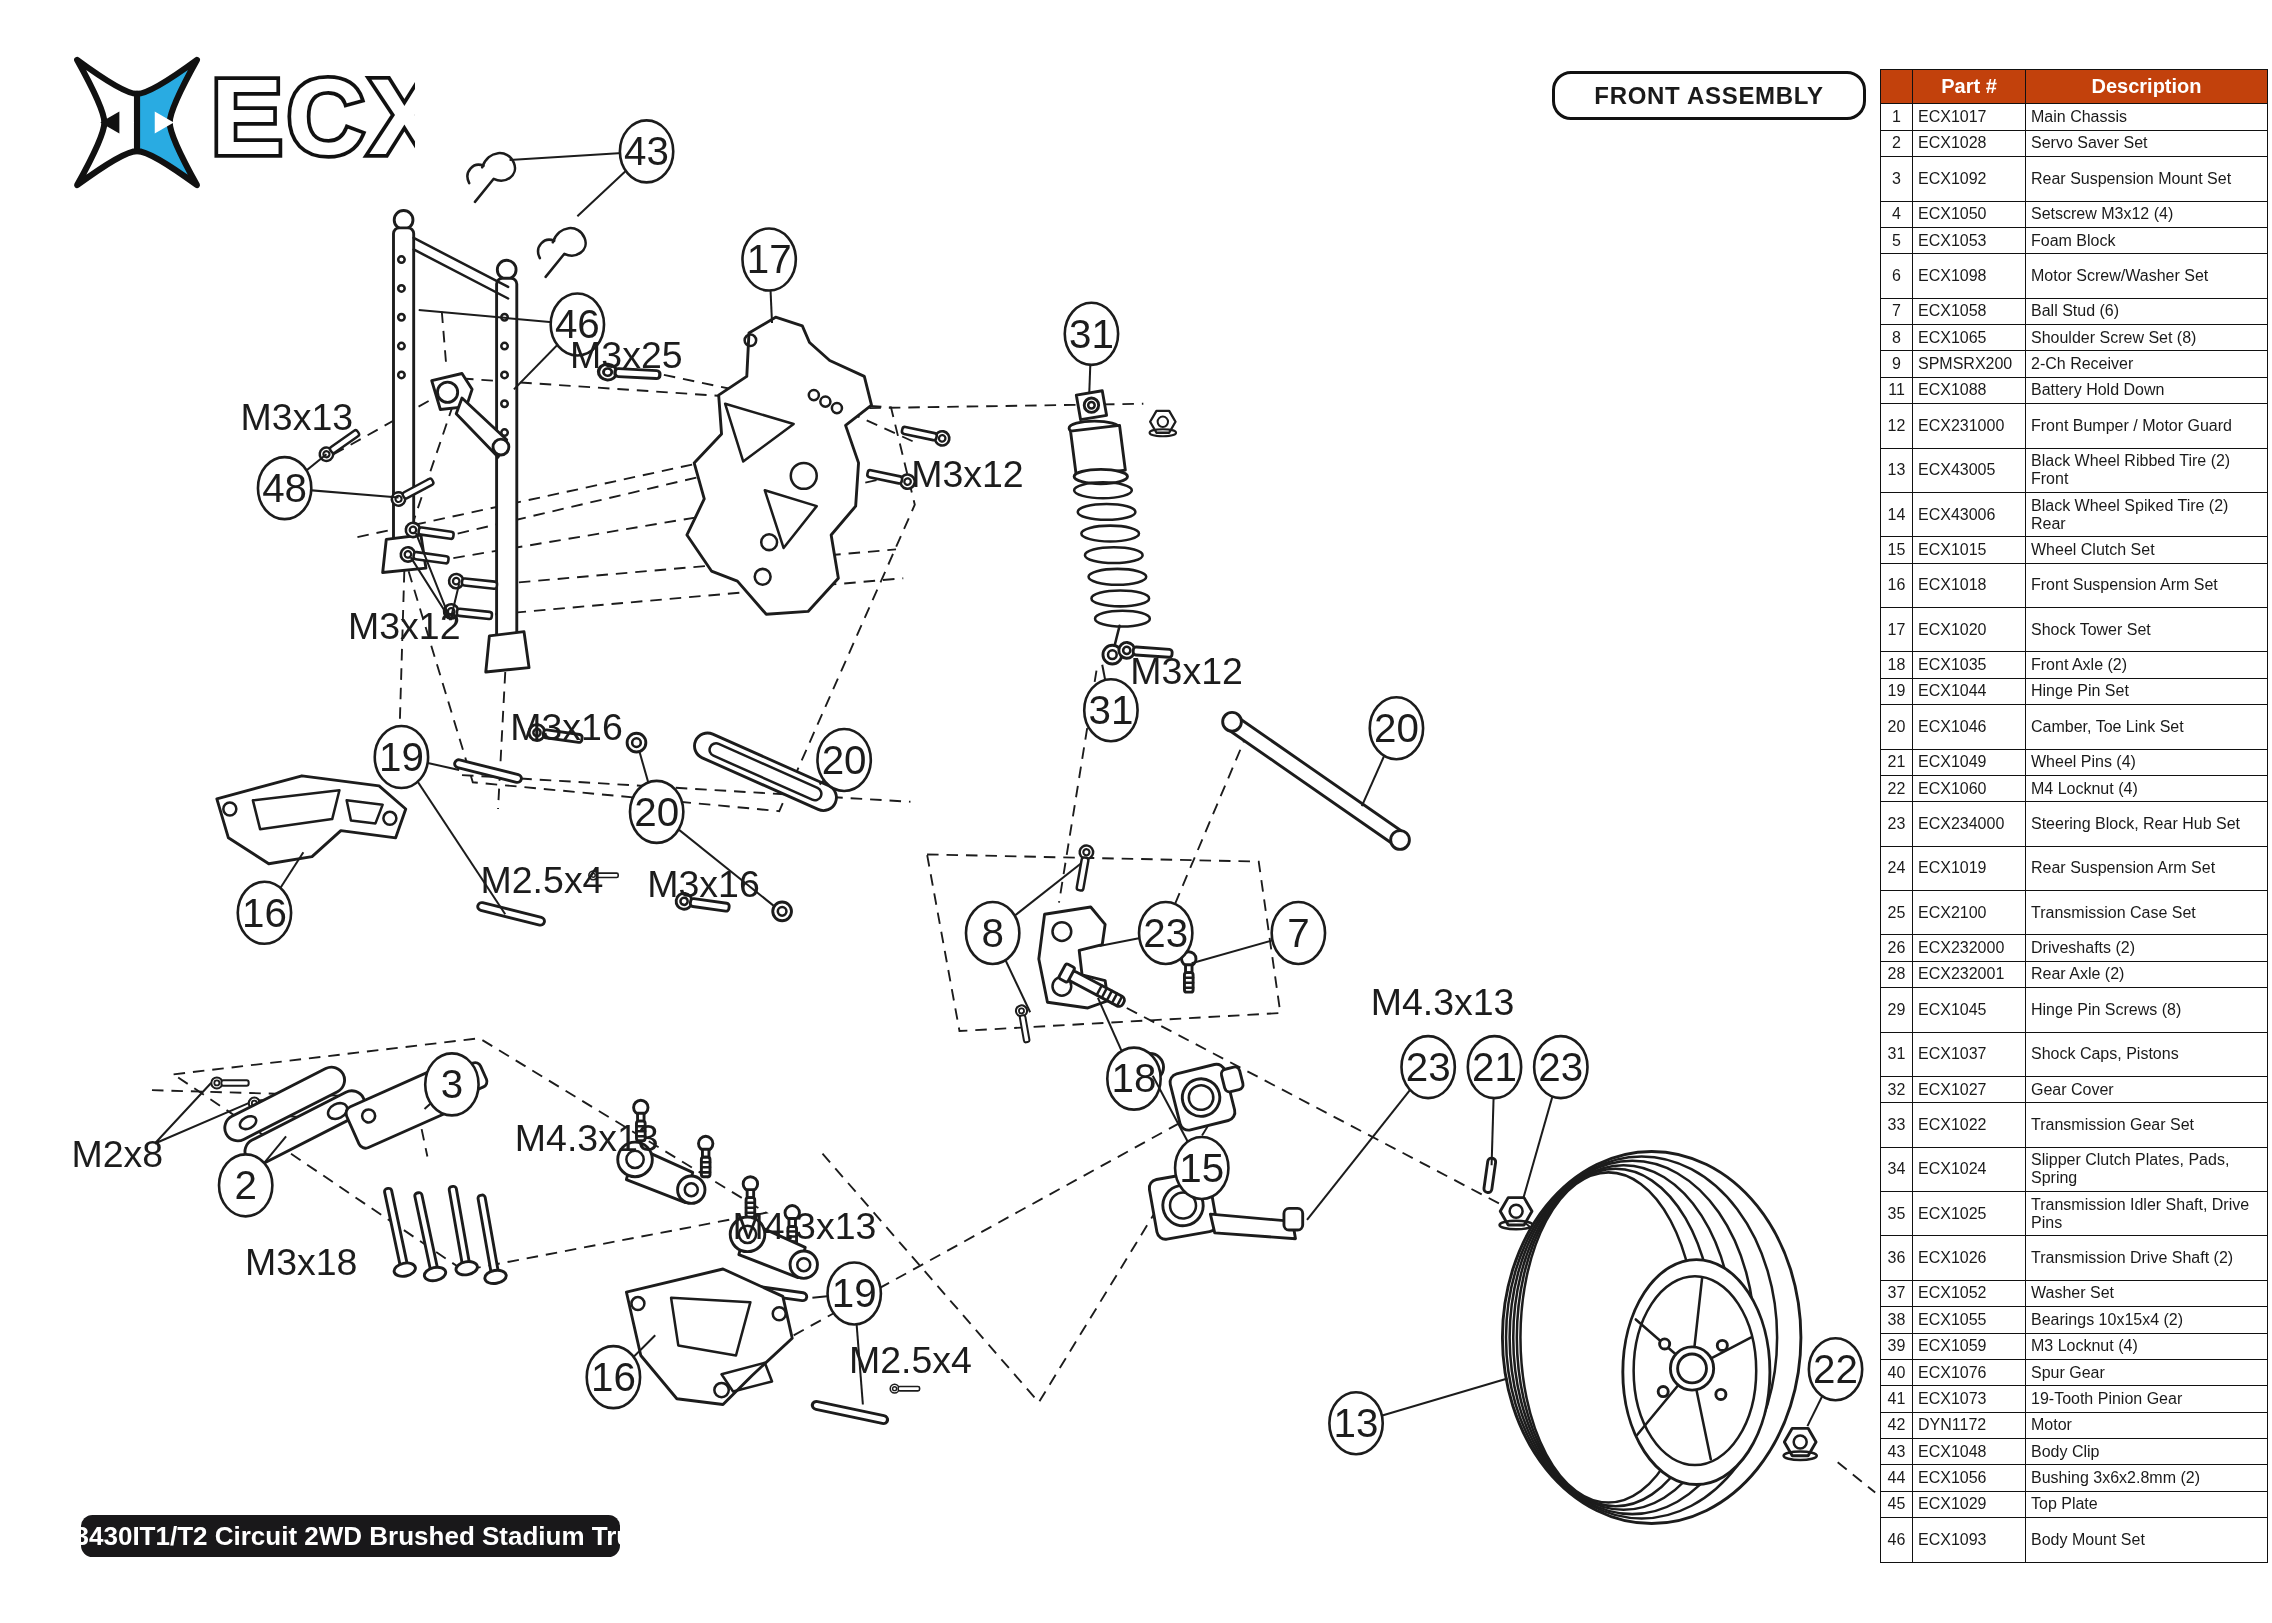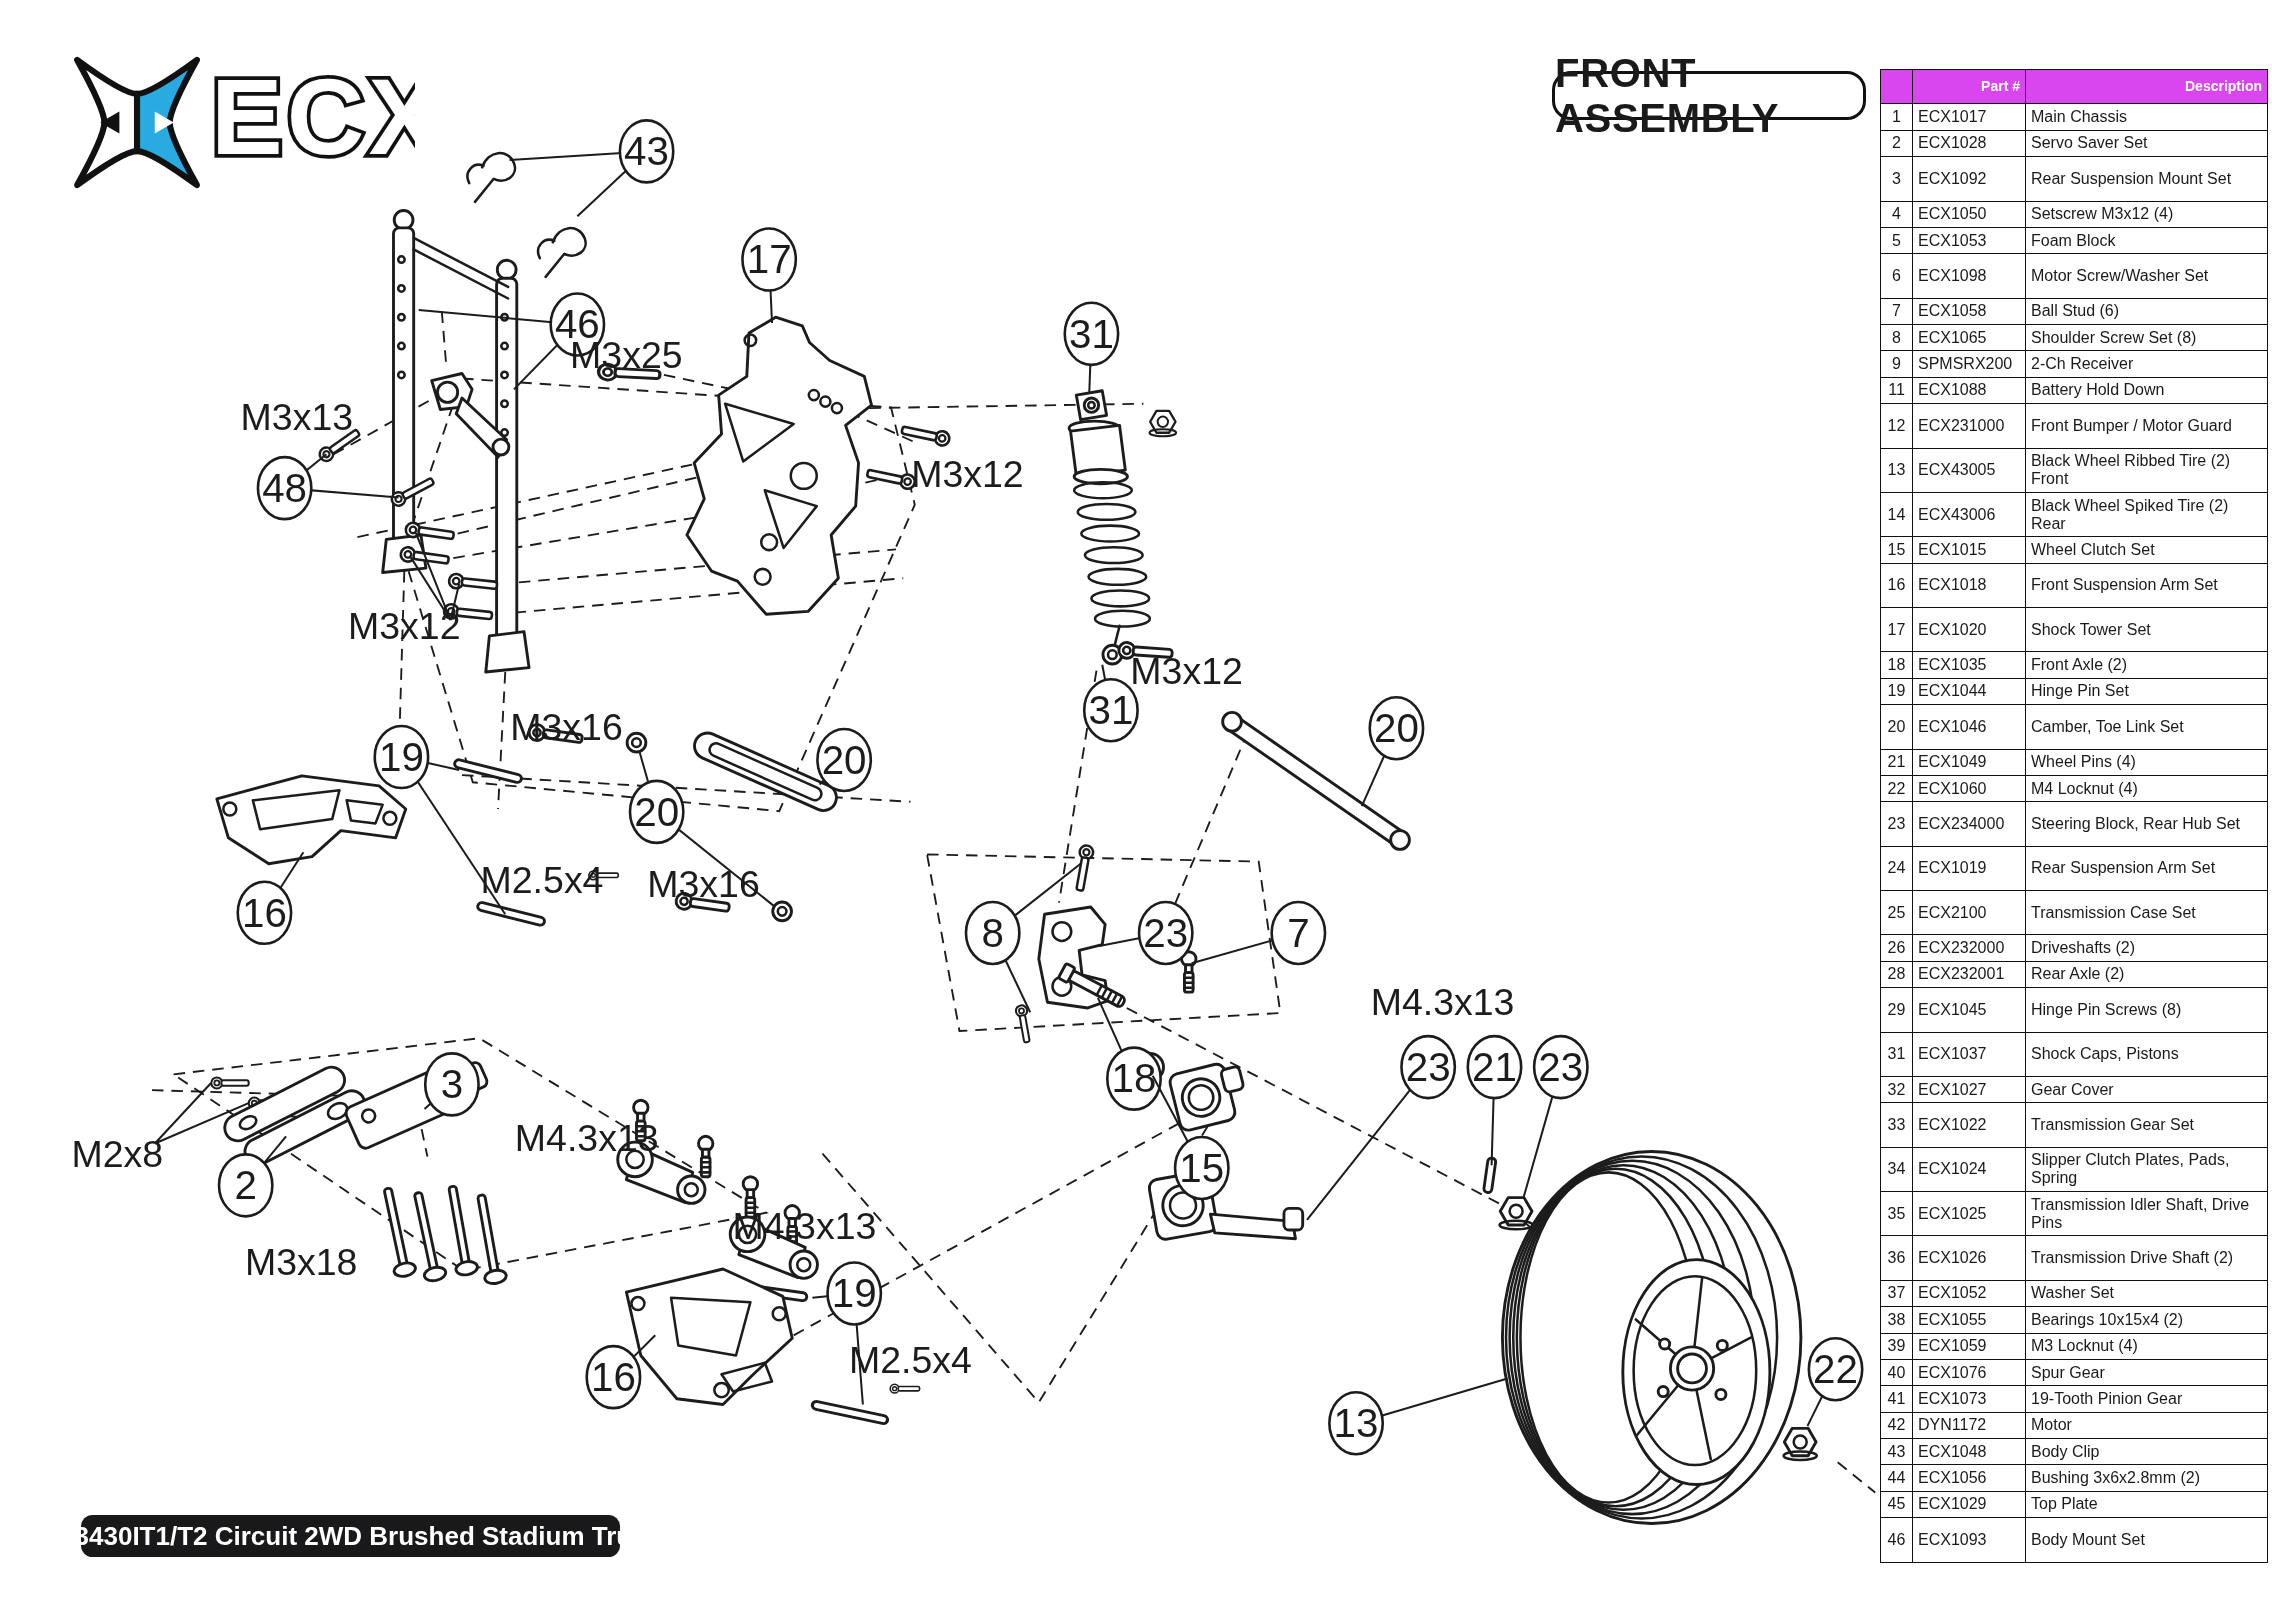--- a/index.html
+++ b/index.html
@@ -5,30 +5,30 @@
   html,body{margin:0;padding:0;background:#ffffff;}
   body{width:2273px;height:1623px;position:relative;font-family:"Liberation Sans",sans-serif;color:#1a1a1a;overflow:hidden;}
 
   
   #logo{position:absolute;left:69px;top:54px;width:346px;height:137px;display:flex;align-items:flex-end;}
   #logo svg{display:block;}
   #logo .wordmark{font-family:"Liberation Sans",sans-serif;font-weight:900;font-size:158px;letter-spacing:6px;fill:#ffffff;stroke:#111;stroke-width:11px;paint-order:stroke fill;}
 
   
   #title-box{position:absolute;left:1552px;top:71px;width:314px;height:49px;border:3.6px solid #111;border-radius:19px;display:flex;align-items:center;justify-content:center;background:#fff;box-sizing:border-box;}
-  #title-box span{font-size:40px;font-weight:bold;letter-spacing:0.7px;}
+  #title-box span{font-size:24px;font-weight:bold;letter-spacing:0.7px;}
 
   
   #footer{position:absolute;left:81px;top:1515px;width:539px;height:42px;background:#19181a;border-radius:11.5px;display:flex;align-items:center;justify-content:center;}
   #footer span{color:#fff;font-weight:bold;font-size:26px;white-space:nowrap;}
 
   
   #parts-table{position:absolute;left:1880px;top:69px;width:387px;border-collapse:collapse;table-layout:fixed;background:#fff;}
   #parts-table th,#parts-table td{border:1.4px solid #111;font-size:16px;line-height:1.12;padding:2.2px 5px;vertical-align:middle;overflow:hidden;}
-  #parts-table thead th{background:#d946ef;color:#fff;text-align:right;font-size:14px;height:29px;}
+  #parts-table thead th{background:#c2410c;color:#fff;text-align:center;font-size:20px;height:29px;}
   #parts-table td.num{text-align:center;padding:2.2px 1.4px;}
   #parts-table col.c-num{width:32px;}
   #parts-table col.c-part{width:113px;}
   #parts-table col.c-desc{width:242px;}
   #parts-table tr.t1 td{height:21px;}
   #parts-table tr.t2 td{height:39px;}
 
   
   #diagram{position:absolute;left:0;top:0;width:2273px;height:1623px;}
   .sk{stroke:#1c1c1c;fill:#ffffff;stroke-width:4;stroke-linejoin:round;stroke-linecap:round;}

